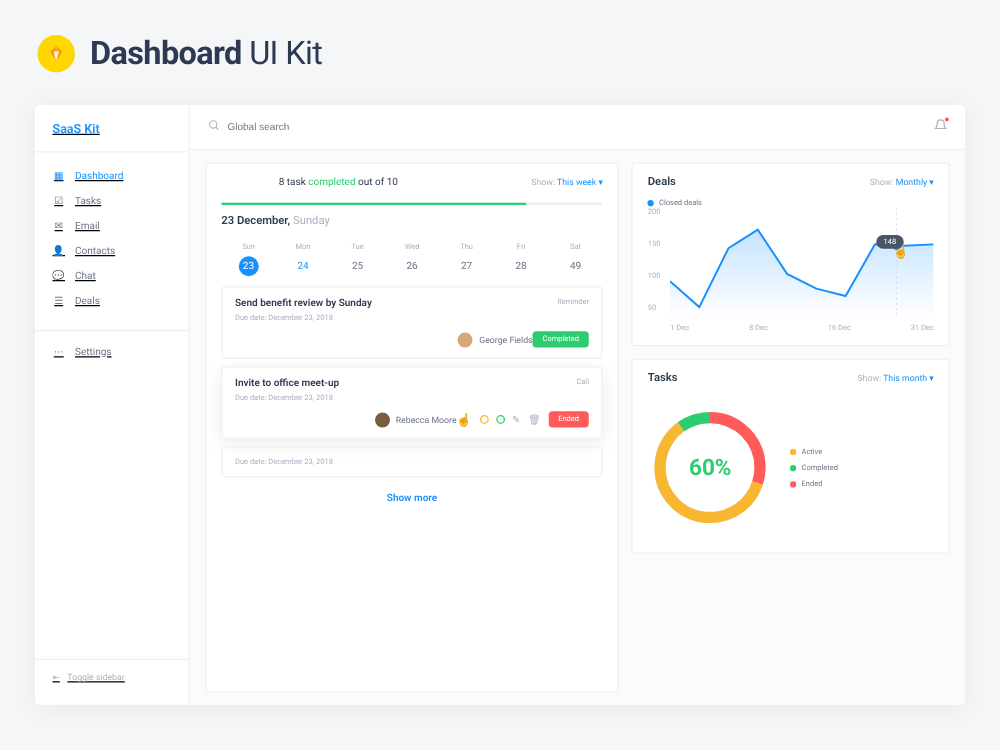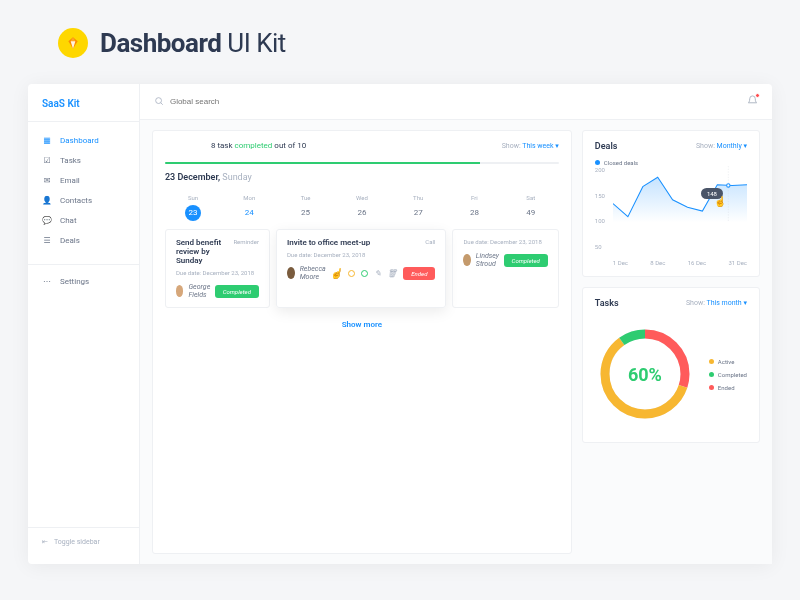--- a/index.html
+++ b/index.html
@@ -8,22 +8,21 @@
   background: #f5f6f8;
   width: 800px;
   height: 600px;
   overflow: hidden;
   font-size: 9px;
 }
 .page-header {
   display: flex;
   align-items: center;
   gap: 12px;
-  padding: 28px 18px 16px;
-  margin-left: 40px;
+  padding: 28px 30px 16px;
 }
 .diamond-icon {
   width: 30px;
   height: 30px;
   background: #fed700;
   border-radius: 50%;
   display: flex;
   align-items: center;
   justify-content: center;
 }
@@ -42,20 +41,21 @@
   display: flex;
   height: 480px;
   box-shadow: 0 2px 20px rgba(0,0,0,0.06);
 }
 .sidebar {
   width: 124px;
   border-right: 1px solid #eef0f3;
   display: flex;
   flex-direction: column;
   padding: 14px 0 8px;
+  text-decoration: underline;
 }
 .brand {
   color: #1890ff;
   font-weight: 600;
   font-size: 10px;
   padding: 0 14px 12px;
 }
 .user-block {
   display: flex;
   align-items: center;
@@ -167,21 +167,21 @@
   padding: 8px 10px;
   display: flex;
   flex-direction: column;
   gap: 4px;
 }
 .task-item.elevated { box-shadow: 0 4px 14px rgba(0,0,0,0.08); }
 .task-top { display: flex; justify-content: space-between; align-items: flex-start; }
 .task-title { font-size: 8px; font-weight: 600; color: #2e3a52; }
 .task-tag { font-size: 6px; color: #a8b1c0; }
 .task-due { font-size: 6px; color: #a8b1c0; }
-.task-bottom { display: flex; justify-content: center; align-items: center; margin-top: 3px; font-style: italic; }
+.task-bottom { display: flex; justify-content: flex-end; align-items: center; margin-top: 3px; }
 .assignee { display: flex; align-items: center; gap: 5px; font-size: 7px; color: #6b7588; }
 .mini-avatar { width: 12px; height: 12px; border-radius: 50%; }
 .badge { font-size: 6px; padding: 3px 8px; border-radius: 3px; color: #fff; }
 .badge.green { background: #2ecc71; }
 .badge.red { background: #ff5b5b; }
 .task-actions { display: flex; align-items: center; gap: 6px; }
 .action-dot { width: 7px; height: 7px; border-radius: 50%; border: 1px solid; cursor: pointer; }
 .action-dot.yellow { border-color: #f7b731; }
 .action-dot.green { border-color: #2ecc71; }
 .action-icon { color: #a8b1c0; cursor: pointer; font-size: 8px; }
@@ -331,21 +331,21 @@
               </div>
               <div class="cal-day">
                 <div class="cal-dow">Fri</div>
                 <div class="cal-num">28</div>
               </div>
               <div class="cal-day">
                 <div class="cal-dow">Sat</div>
                 <div class="cal-num">49</div>
               </div>
             </div>
-          <div id="task-list" style="display:flex;flex-direction:row;gap:6px;">
+          <div id="task-list" style="display:flex;flex-direction:column;gap:6px;">
               <div class="task-item">
     <div class="task-top">
                   <span class="task-title">Send benefit review by Sunday</span>
                   <span class="task-tag">Reminder</span>
                 </div>
     <div class="task-due">Due date: December 23, 2018</div>
     <div class="task-bottom">
       <div class="assignee">
                     <span class="mini-avatar" style="background:#d6a77a"></span>
                     <span>George Fields</span>
@@ -369,27 +369,20 @@
                     <span class="action-dot yellow"></span>
                     <span class="action-dot green"></span>
                     <span class="action-icon">✎</span>
                     <span class="action-icon">🗑</span>
                     <span class="badge red">Ended</span>
                   </div>
     </div>
               </div>
               <div class="task-item">
     <div class="task-due">Due date: December 23, 2018</div>
-    <div class="task-bottom">
-      <div class="assignee">
-                    <span class="mini-avatar" style="background:#c49a6c"></span>
-                    <span>Lindsey Stroud</span>
-                  </div>
-      <span class="badge green">Completed</span>
-    </div>
               </div>
             </div>
           <div class="show-more">Show more</div>
         </div>
       </div>
 
       <div class="col-right">
         <div class="card">
           <div class="card-header">
             <span class="card-title">Deals</span>

